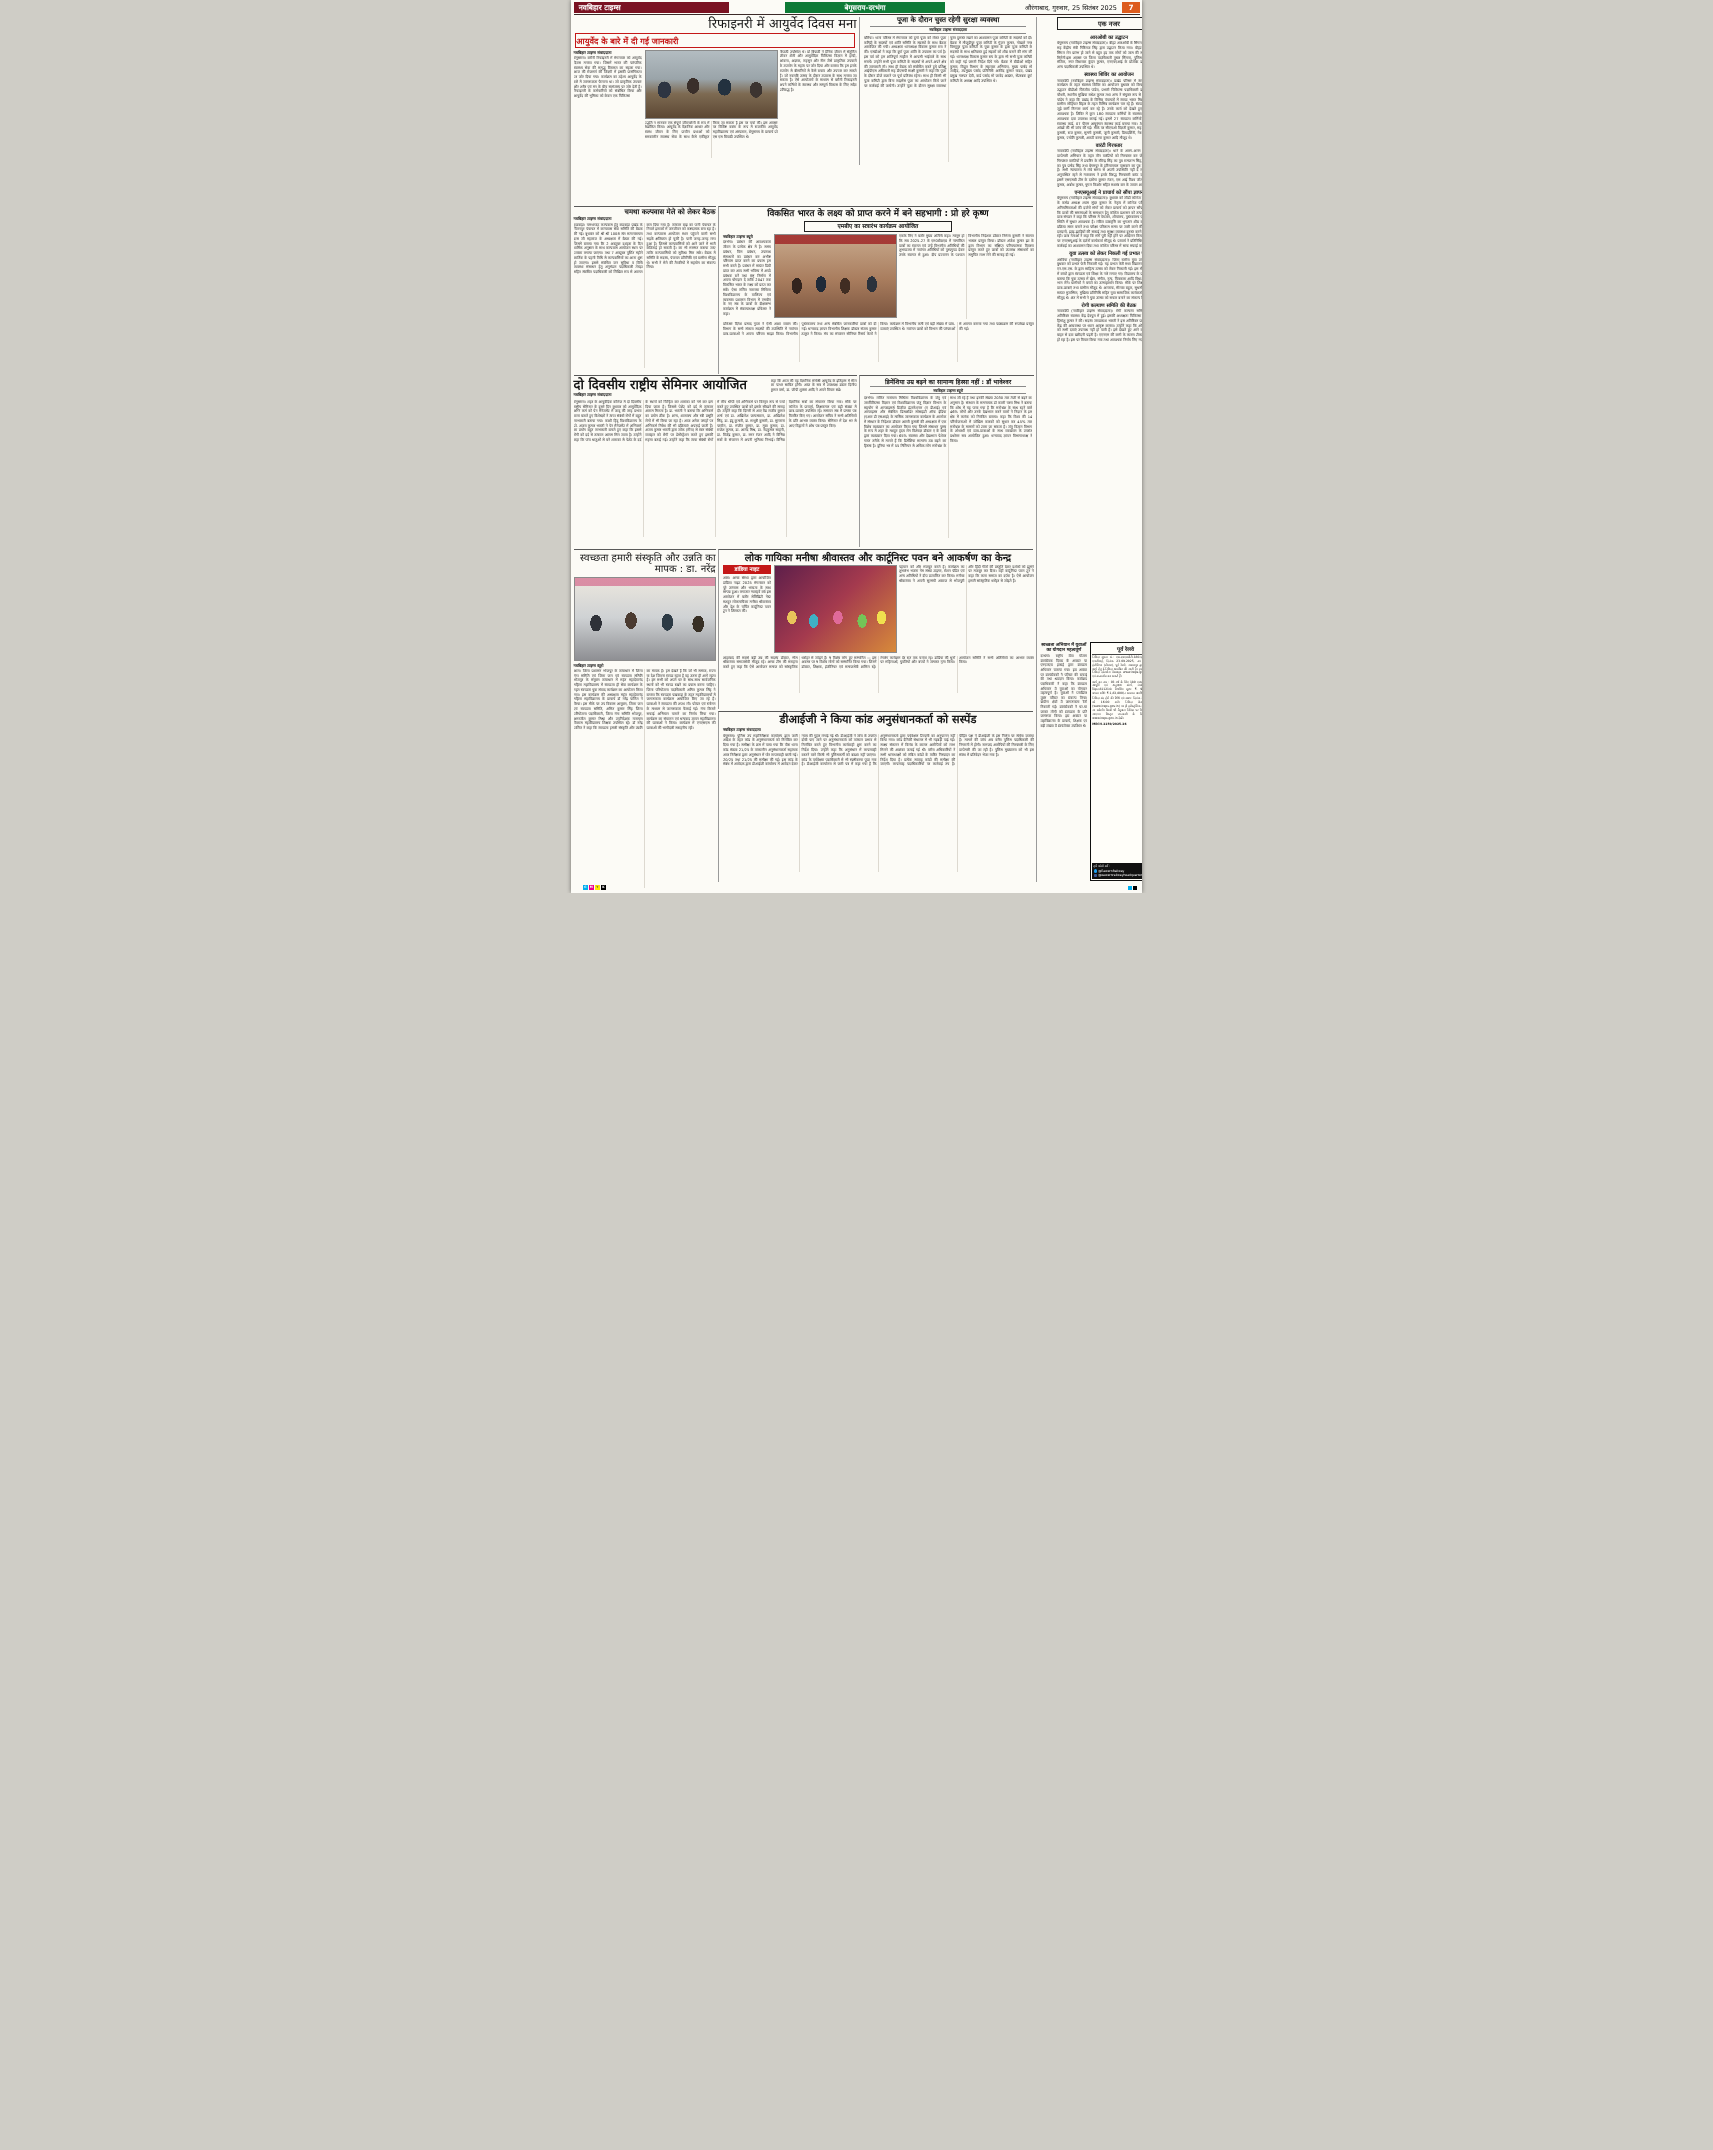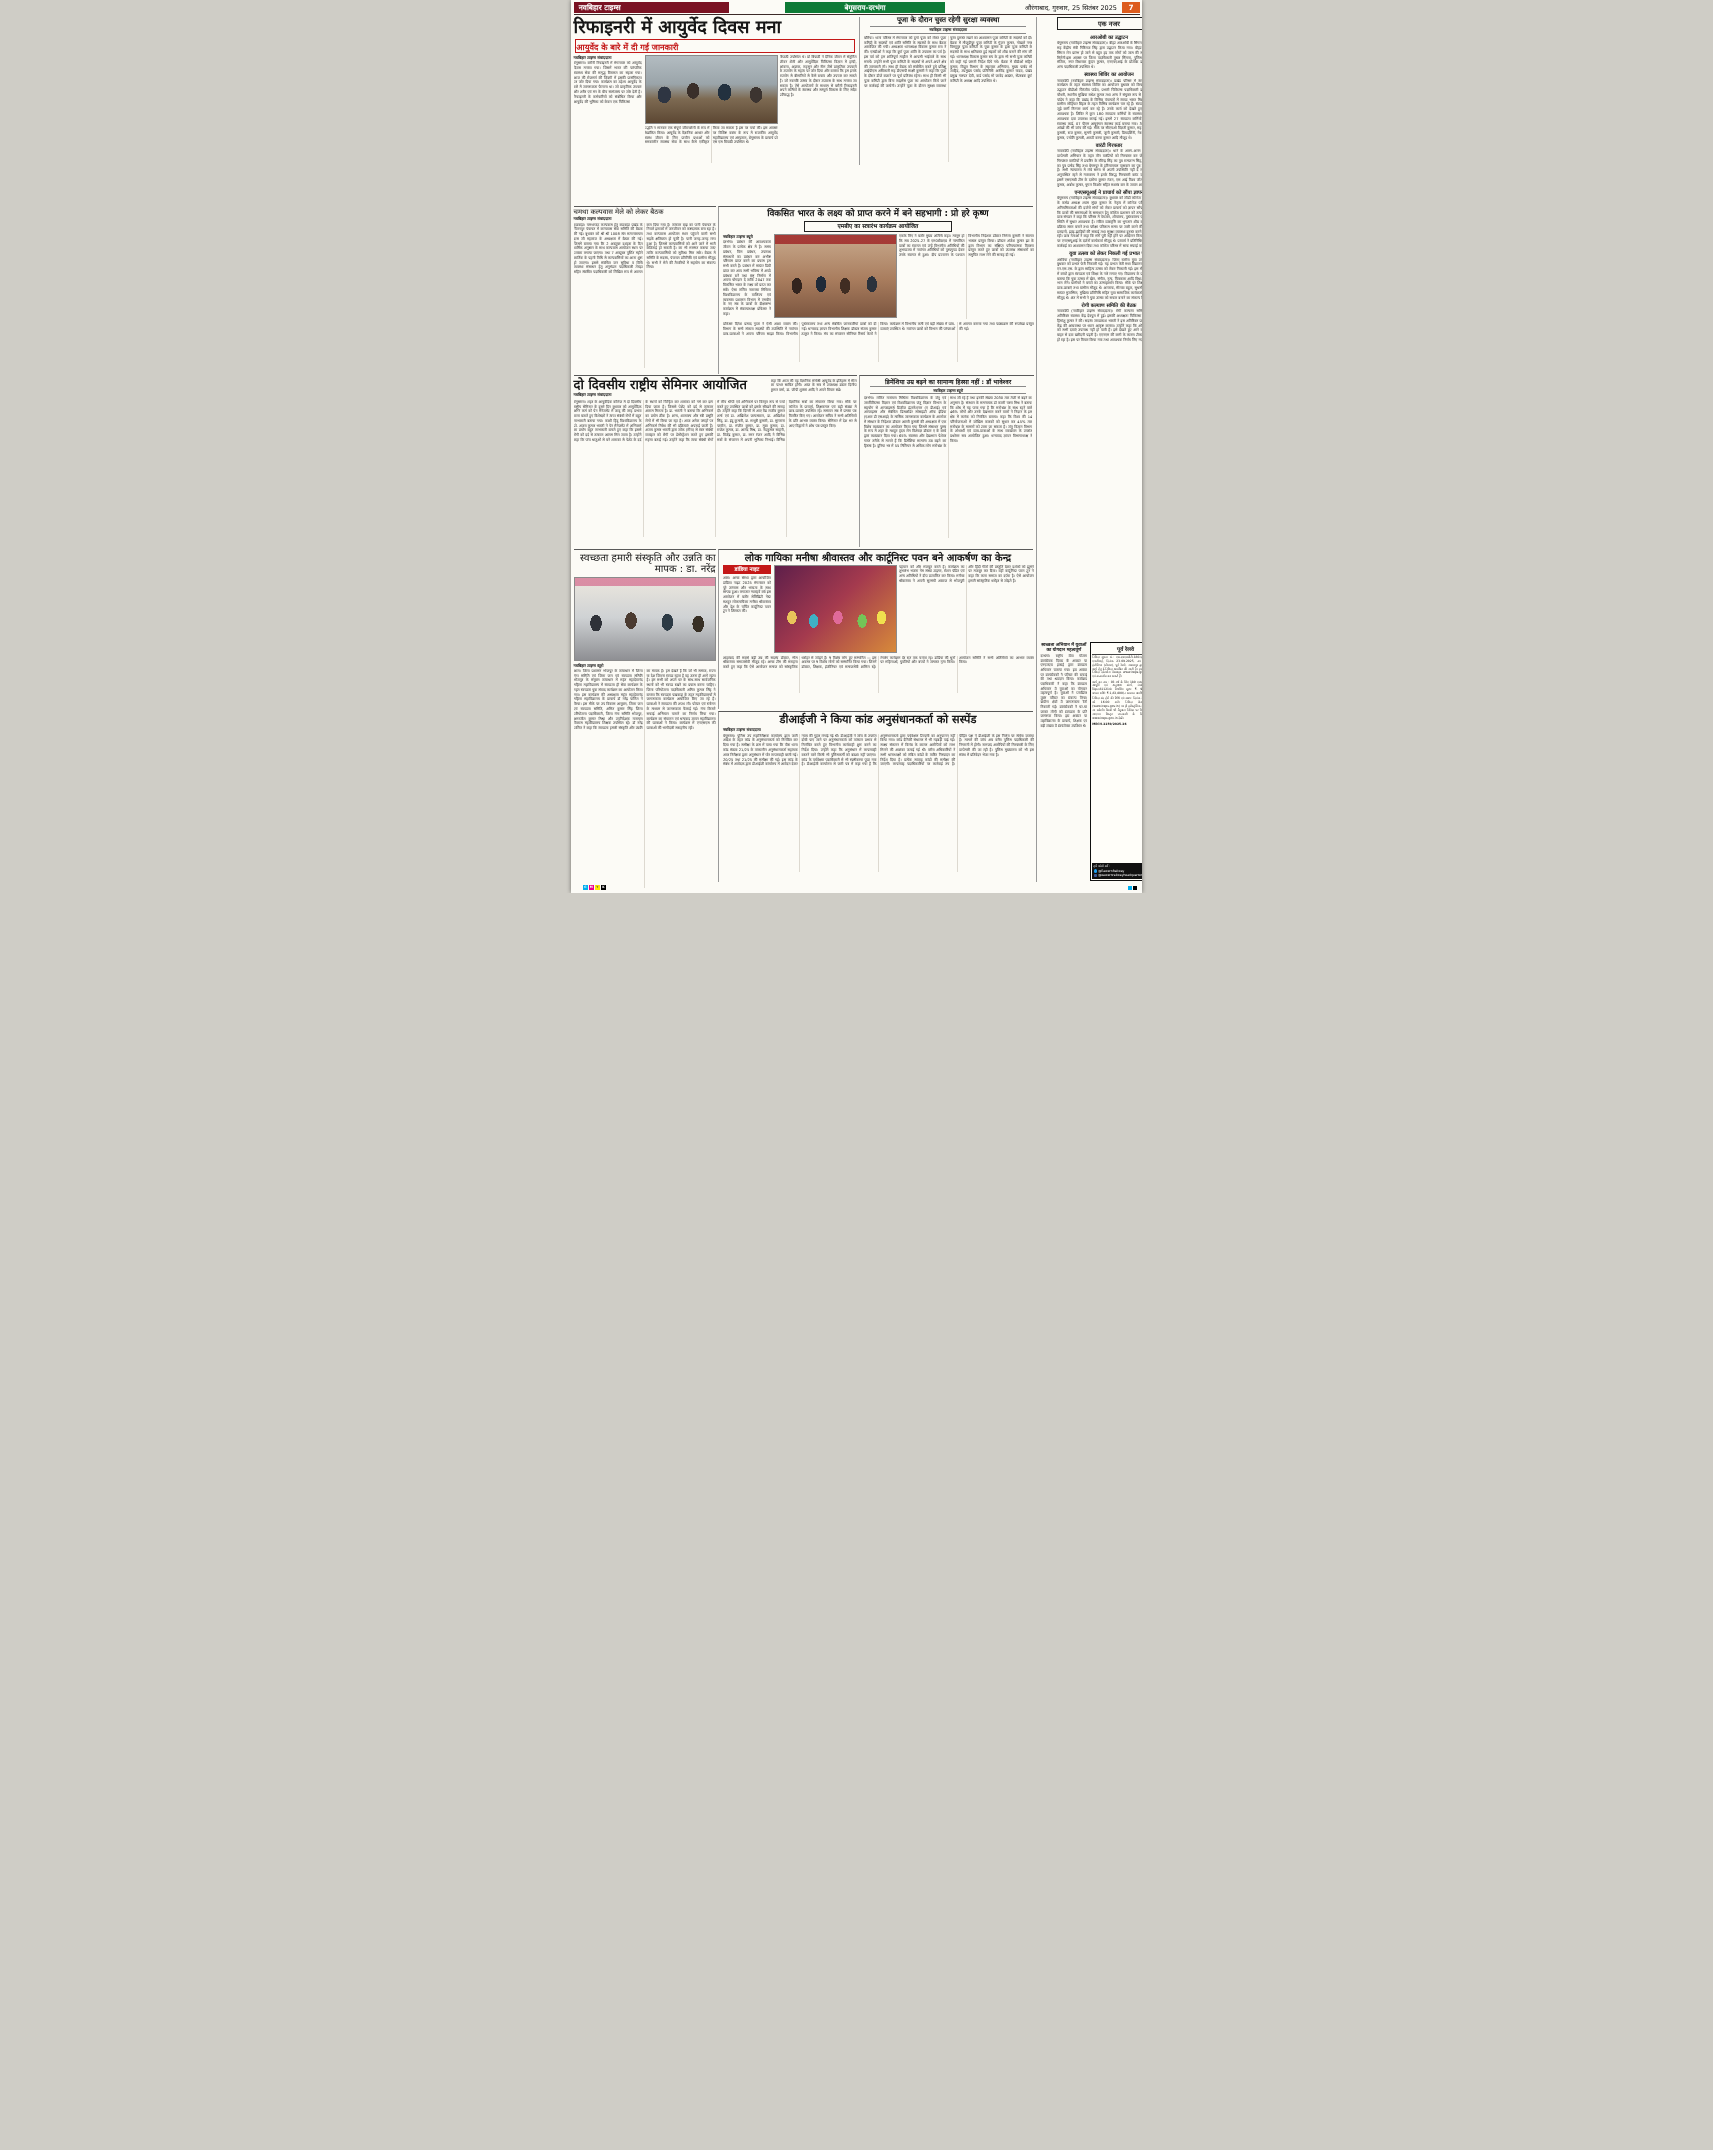--- a/index.html
+++ b/index.html
@@ -23,21 +23,21 @@
   .byline{font-weight:bold;font-size:3.9px;margin-bottom:1.3px;color:#0c0c0c}
   .byline.center{text-align:center;border-top:0.4px solid #8a8a8a;border-bottom:0.4px solid #8a8a8a;
                  padding:0.4px 0;margin:1.3px 6px 2.2px}
   .cols2{column-count:2;column-gap:3.9px;column-rule:0.4px solid #ddd9d0}
   .cols4{column-count:4;column-gap:3.9px;column-rule:0.4px solid #ddd9d0}
   .photo{border:0.4px solid #8b8b8b;position:relative}
   .sec{border-top:0.6px solid #5a5a5a;padding-top:1.7px}
   .vline{border-left:0.4px solid #9a9a9a}
   
   #refinery{left:2.6px;top:17px;width:283px;height:148px}
-  .ref-h1{font-size:18px;line-height:1.08;text-align:left;font-weight:bold}
+  .ref-h1{font-size:13px;line-height:1.08;text-align:right;font-weight:normal}
   .ref-kick{margin:2.2px 1.7px 1.7px;border:0.9px solid var(--red,#c41818);color:var(--red,#c41818);
             font-size:8.2px;font-weight:bold;text-align:left;padding:0.9px 0}
   .ref-body{position:relative;height:108px;margin-top:1.3px}
   .ref-c1{position:absolute;left:0;top:0;width:68px;height:108px}
   .ref-photo{position:absolute;left:71px;top:0;width:133px;height:69px;
     background:
       radial-gradient(ellipse 11.2px 13.8px at 14% 58%, #2e3542 0 60%, transparent 61%),
       radial-gradient(ellipse 10.3px 13px at 36% 52%, #3a2f2a 0 60%, transparent 61%),
       radial-gradient(ellipse 11.2px 13.8px at 60% 54%, #23313f 0 60%, transparent 61%),
       radial-gradient(ellipse 10.3px 13px at 84% 58%, #3c3430 0 60%, transparent 61%),
@@ -63,21 +63,21 @@
               padding-bottom:0.9px;margin-bottom:1.3px}
   .rail-p{font-size:3px;line-height:1.3;text-align:justify;margin-bottom:1.3px}
   .rail-ref{font-size:3px;font-weight:bold;margin-bottom:1.3px}
   .rail-foot{margin-top:auto;background:#111;color:#fff;font-size:3px;line-height:1.45;padding:1.3px 1.3px}
   .soc-row{display:flex;align-items:center;gap:1.3px}
   .soc-ic{display:inline-block;width:3.4px;height:3.4px;border-radius:50%;flex:0 0 auto}
   .soc-ic.tw{background:#1da1f2}
   .soc-ic.fb{background:#3b5998;border-radius:0.9px}
   
   #chamtha{left:2.6px;top:206px;width:142px;height:168px}
-  .cham-h2{font-size:6.9px;font-weight:normal;text-align:left;line-height:1.1}
+  .cham-h2{font-size:6.9px;font-weight:bold;text-align:right;line-height:1.1}
   .cham-body{height:145px;margin-top:1.3px}
   
   #vikasit{left:147px;top:206px;width:315px;height:168px;padding-left:3.9px}
   .vk-h1{font-size:8.8px;font-weight:bold;text-align:center;line-height:1.1}
   .vk-box{width:148px;margin:2.2px auto 1.7px;border:0.6px solid #222;font-size:5.8px;font-weight:bold;
           text-align:center;padding:0.9px 0}
   .vk-body{position:relative;height:129px;margin-top:1.3px}
   .vk-c1{position:absolute;left:0;top:0;width:48px;height:85px}
   .vk-photo{position:absolute;left:51px;top:0;width:123px;height:84px;
     background:

